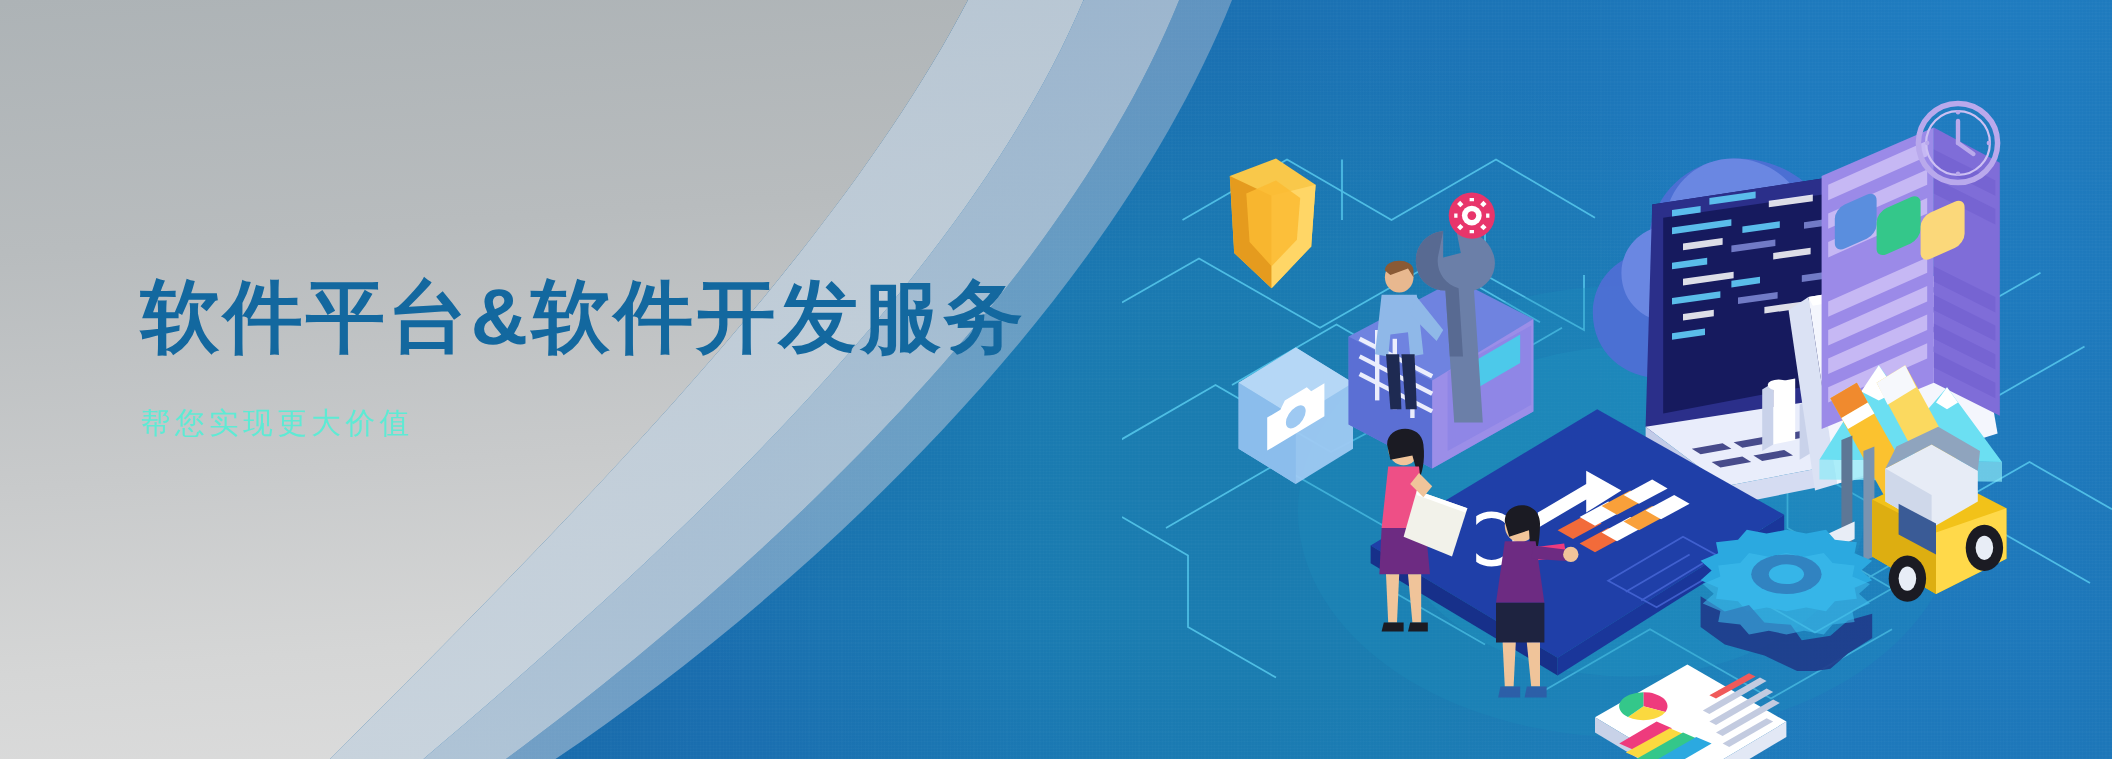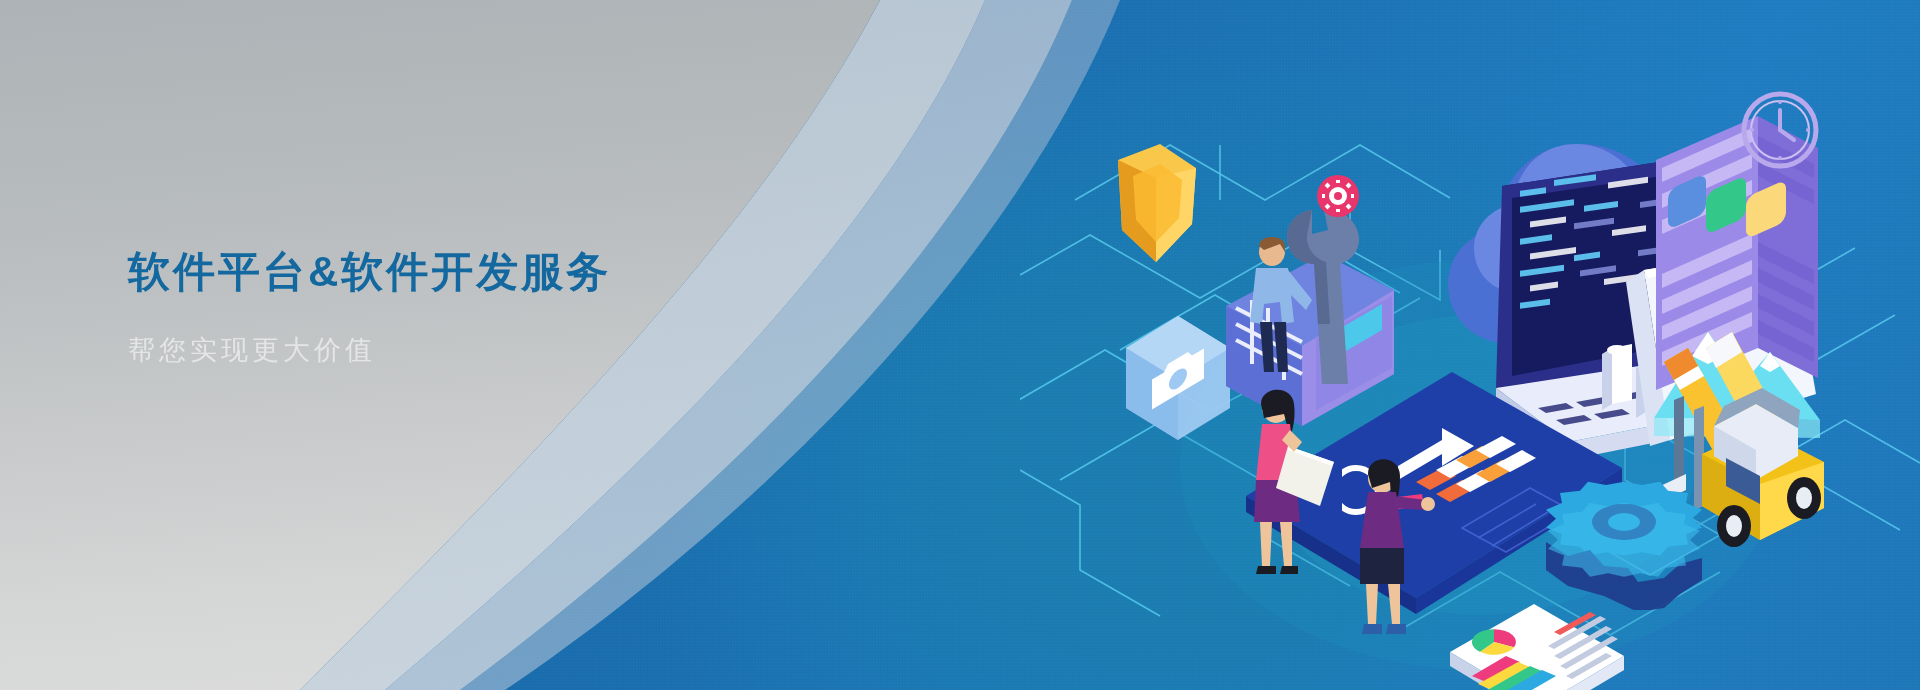--- a/index.html
+++ b/index.html
@@ -46,26 +46,26 @@
     clip-path:path("M985,0 L1072,0 C965,265 690,520 460,690 L385,690 C610,500 880,250 985,0 Z");
   }
   .band-c {
     background:linear-gradient(176deg, rgba(150,175,203,.55) 0%, rgba(170,190,212,.55) 50%, rgba(188,203,219,.55) 100%);
     -webkit-clip-path:path("M1072,0 L1120,0 C1010,275 735,535 505,690 L460,690 C690,520 965,265 1072,0 Z");
     clip-path:path("M1072,0 L1120,0 C1010,275 735,535 505,690 L460,690 C690,520 965,265 1072,0 Z");
   }
   
   .copy { position:absolute; left:128px; top:248px; z-index:40; }
   .title {
-    font-size:42px; font-weight:700; letter-spacing:3px;
+    font-size:72px; font-weight:700; letter-spacing:3px;
     color:#13689f; line-height:1.15; white-space:nowrap;
   }
   .subtitle {
     margin-top:36px; font-size:27px; letter-spacing:4px;
-    color:#e5e5e5; font-weight:400; white-space:nowrap;
+    color:#5eead4; font-weight:400; white-space:nowrap;
   }
   
   .scene { position:absolute; left:1020px; top:50px; width:900px; height:640px; z-index:20; }
   .scene > * { position:absolute; }
   
   .circuit { left:0; top:0; width:900px; height:640px; }
 </style>
 </head>
 <body>
 

